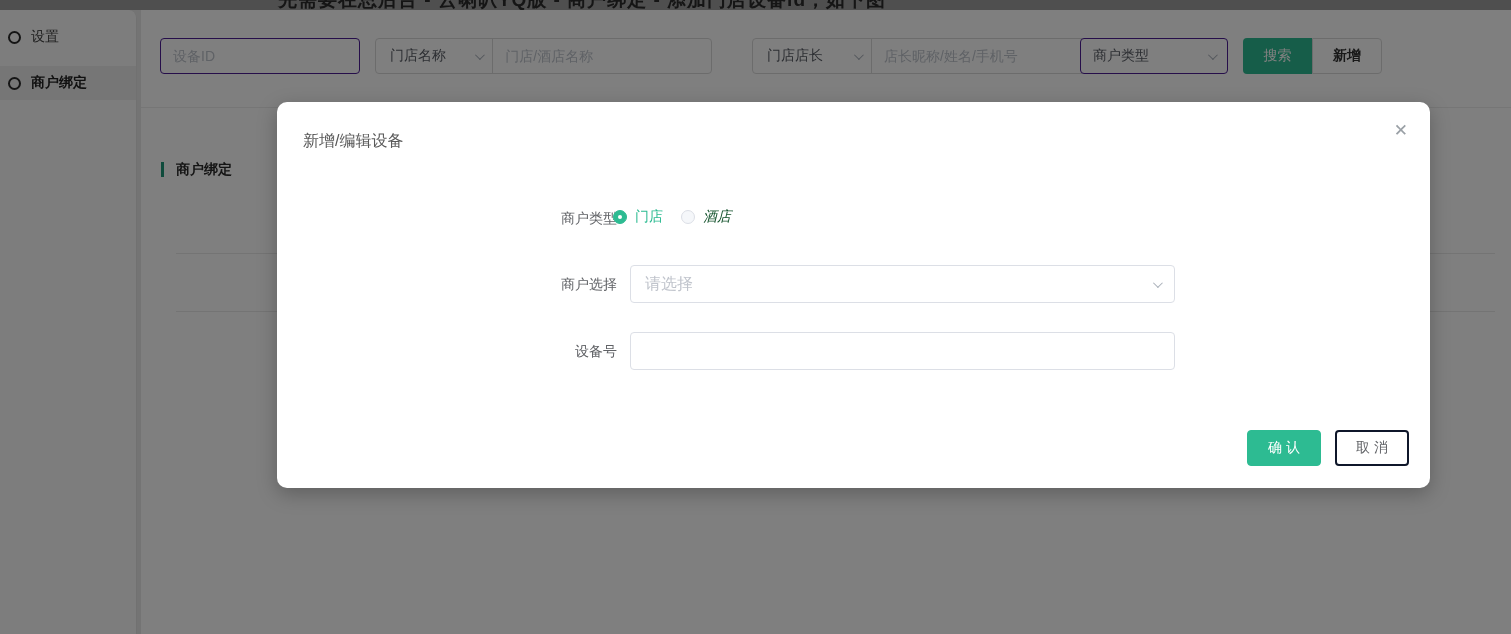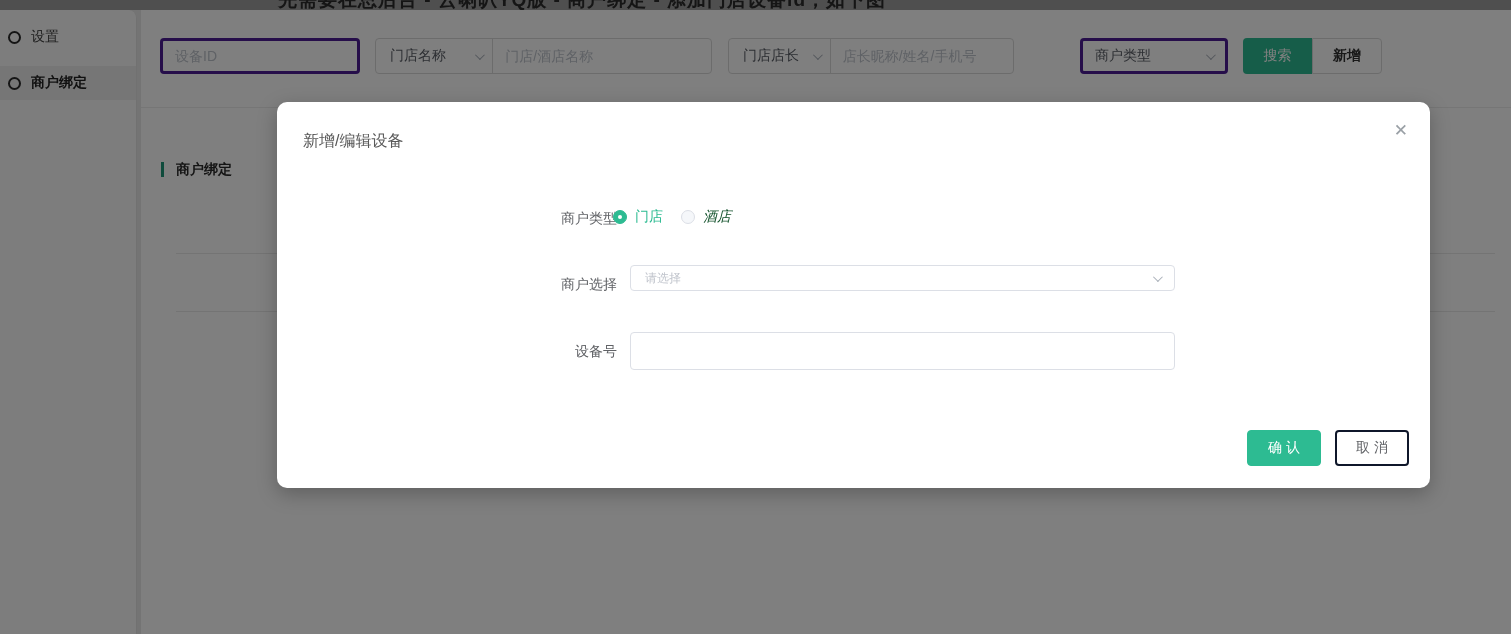--- a/index.html
+++ b/index.html
@@ -16,21 +16,21 @@
   .side-item { position:relative; display:flex; align-items:center; gap:10px; height:34px; padding-left:8px; font-size:14px; color:#444; cursor:pointer; }
   .side-item.first { margin-top:10px; }
   .side-item.active { background:#ececec; font-weight:700; color:#222; height:34px; margin-top:12px; }
   .ring-icon { width:13px; height:13px; border:2px solid #2b2b2b; border-radius:50%; flex:0 0 auto; }
 
   
   #main-card { left:141px; top:10px; width:1370px; height:624px; background:#ffffff; z-index:1; }
   #search-divider { left:141px; top:107px; width:1370px; height:1px; background:#ededed; z-index:2; }
 
   
-  .f-input, .f-select { position:absolute; top:38px; height:36px; background:#fff; border:3px solid #4c1d95; border-radius:4px; font-size:14px; display:flex; align-items:center; padding:0 12px; color:#5a5e66; z-index:3; }
+  .f-input, .f-select { position:absolute; top:38px; height:36px; background:#fff; border:1px solid #4c1d95; border-radius:4px; font-size:14px; display:flex; align-items:center; padding:0 12px; color:#5a5e66; z-index:3; }
   .f-input input { border:none; outline:none; width:100%; font-size:14px; font-family:inherit; color:#333; background:transparent; }
   .f-input input::placeholder { color:#bfc4cc; }
   .combo { position:absolute; top:38px; height:36px; border:1px solid #d9d9d9; border-radius:4px; display:flex; background:#fff; z-index:3; }
   .combo .sel-part { display:flex; align-items:center; justify-content:space-between; padding:0 10px 0 14px; border-right:1px solid #d9d9d9; color:#5a5e66; font-size:14px; }
   .combo .inp-part { display:flex; align-items:center; padding:0 12px; }
   .combo .inp-part input { border:none; outline:none; width:100%; font-size:14px; font-family:inherit; background:transparent; }
   .combo .inp-part input::placeholder { color:#bfc4cc; }
   .chev { width:7px; height:7px; border-right:1.6px solid #aab0ba; border-bottom:1.6px solid #aab0ba; transform:rotate(45deg) translateY(-2px); flex:0 0 auto; margin-left:10px; }
   .f-select { justify-content:space-between; }
   .btn { position:absolute; top:38px; height:36px; border:none; font-size:14px; cursor:pointer; font-family:inherit; z-index:3; }
@@ -51,21 +51,21 @@
   .form-label { position:absolute; left:140px; width:200px; text-align:right; font-size:14px; color:#606266; }
   .radio-row { position:absolute; left:336px; top:106px; display:flex; align-items:center; gap:18px; }
   .radio-opt { display:flex; align-items:center; gap:8px; cursor:pointer; font-size:14px; }
   .radio-dot { width:14px; height:14px; border-radius:50%; }
   .radio-dot.on { background:#2dbb92; border:1px solid #2dbb92; position:relative; }
   .radio-dot.on::after { content:""; position:absolute; left:4px; top:4px; width:4px; height:4px; background:#fff; border-radius:50%; }
   .radio-dot.off { background:#f5f7fa; border:1px solid #dcdfe6; }
   .radio-opt .on-label { color:#2dbb92; }
   .radio-opt .off-label { color:#14532d;font-style:italic; }
 
-  .m-select { position:absolute; left:353px; top:163px; width:545px; height:26px; border:1px solid #dcdfe6; border-radius:4px; display:flex; align-items:center; justify-content:space-between; padding:0 14px; font-size:12px; color:#c0c4cc; cursor:pointer; background:#fff; }
+  .m-select { position:absolute; left:353px; top:163px; width:545px; height:38px; border:1px solid #dcdfe6; border-radius:4px; display:flex; align-items:center; justify-content:space-between; padding:0 14px; font-size:16px; color:#c0c4cc; cursor:pointer; background:#fff; }
   .m-input { position:absolute; left:353px; top:230px; width:545px; height:38px; border:1px solid #dcdfe6; border-radius:4px; background:#fff; padding:0 14px; }
   .m-input input { width:100%; height:100%; border:none; outline:none; font-size:14px; font-family:inherit; }
 
   .m-btn { position:absolute; top:328px; width:74px; height:36px; border-radius:4px; font-size:14px; cursor:pointer; font-family:inherit; }
   #btn-confirm { left:970px; background:#2dbb92; border:1px solid #2dbb92; color:#fff; }
   #btn-cancel { left:1058px; background:#fff; border:2px solid #0f172a; color:#606266; }
 </style>
 </head>
 <body>
 
@@ -94,21 +94,21 @@
 <div class="combo" style="left:375px; width:337px;">
   <div class="sel-part" style="width:118px;">
     <span>门店名称</span>
     <span class="chev"></span>
   </div>
   <div class="inp-part" style="width:219px;">
     <input placeholder="门店/酒店名称" style="">
   </div>
 </div>
 
-<div class="combo" style="left:728px; width:286px;">
+<div class="combo" style="left:752px; width:341px;">
   <div class="sel-part" style="width:119px;">
     <span>门店店长</span>
     <span class="chev"></span>
   </div>
   <div class="inp-part" style="width:218px;">
     <input placeholder="店长昵称/姓名/手机号" style="">
   </div>
 </div>
 
 <div class="f-select" style="left:1080px; width:148px;">

